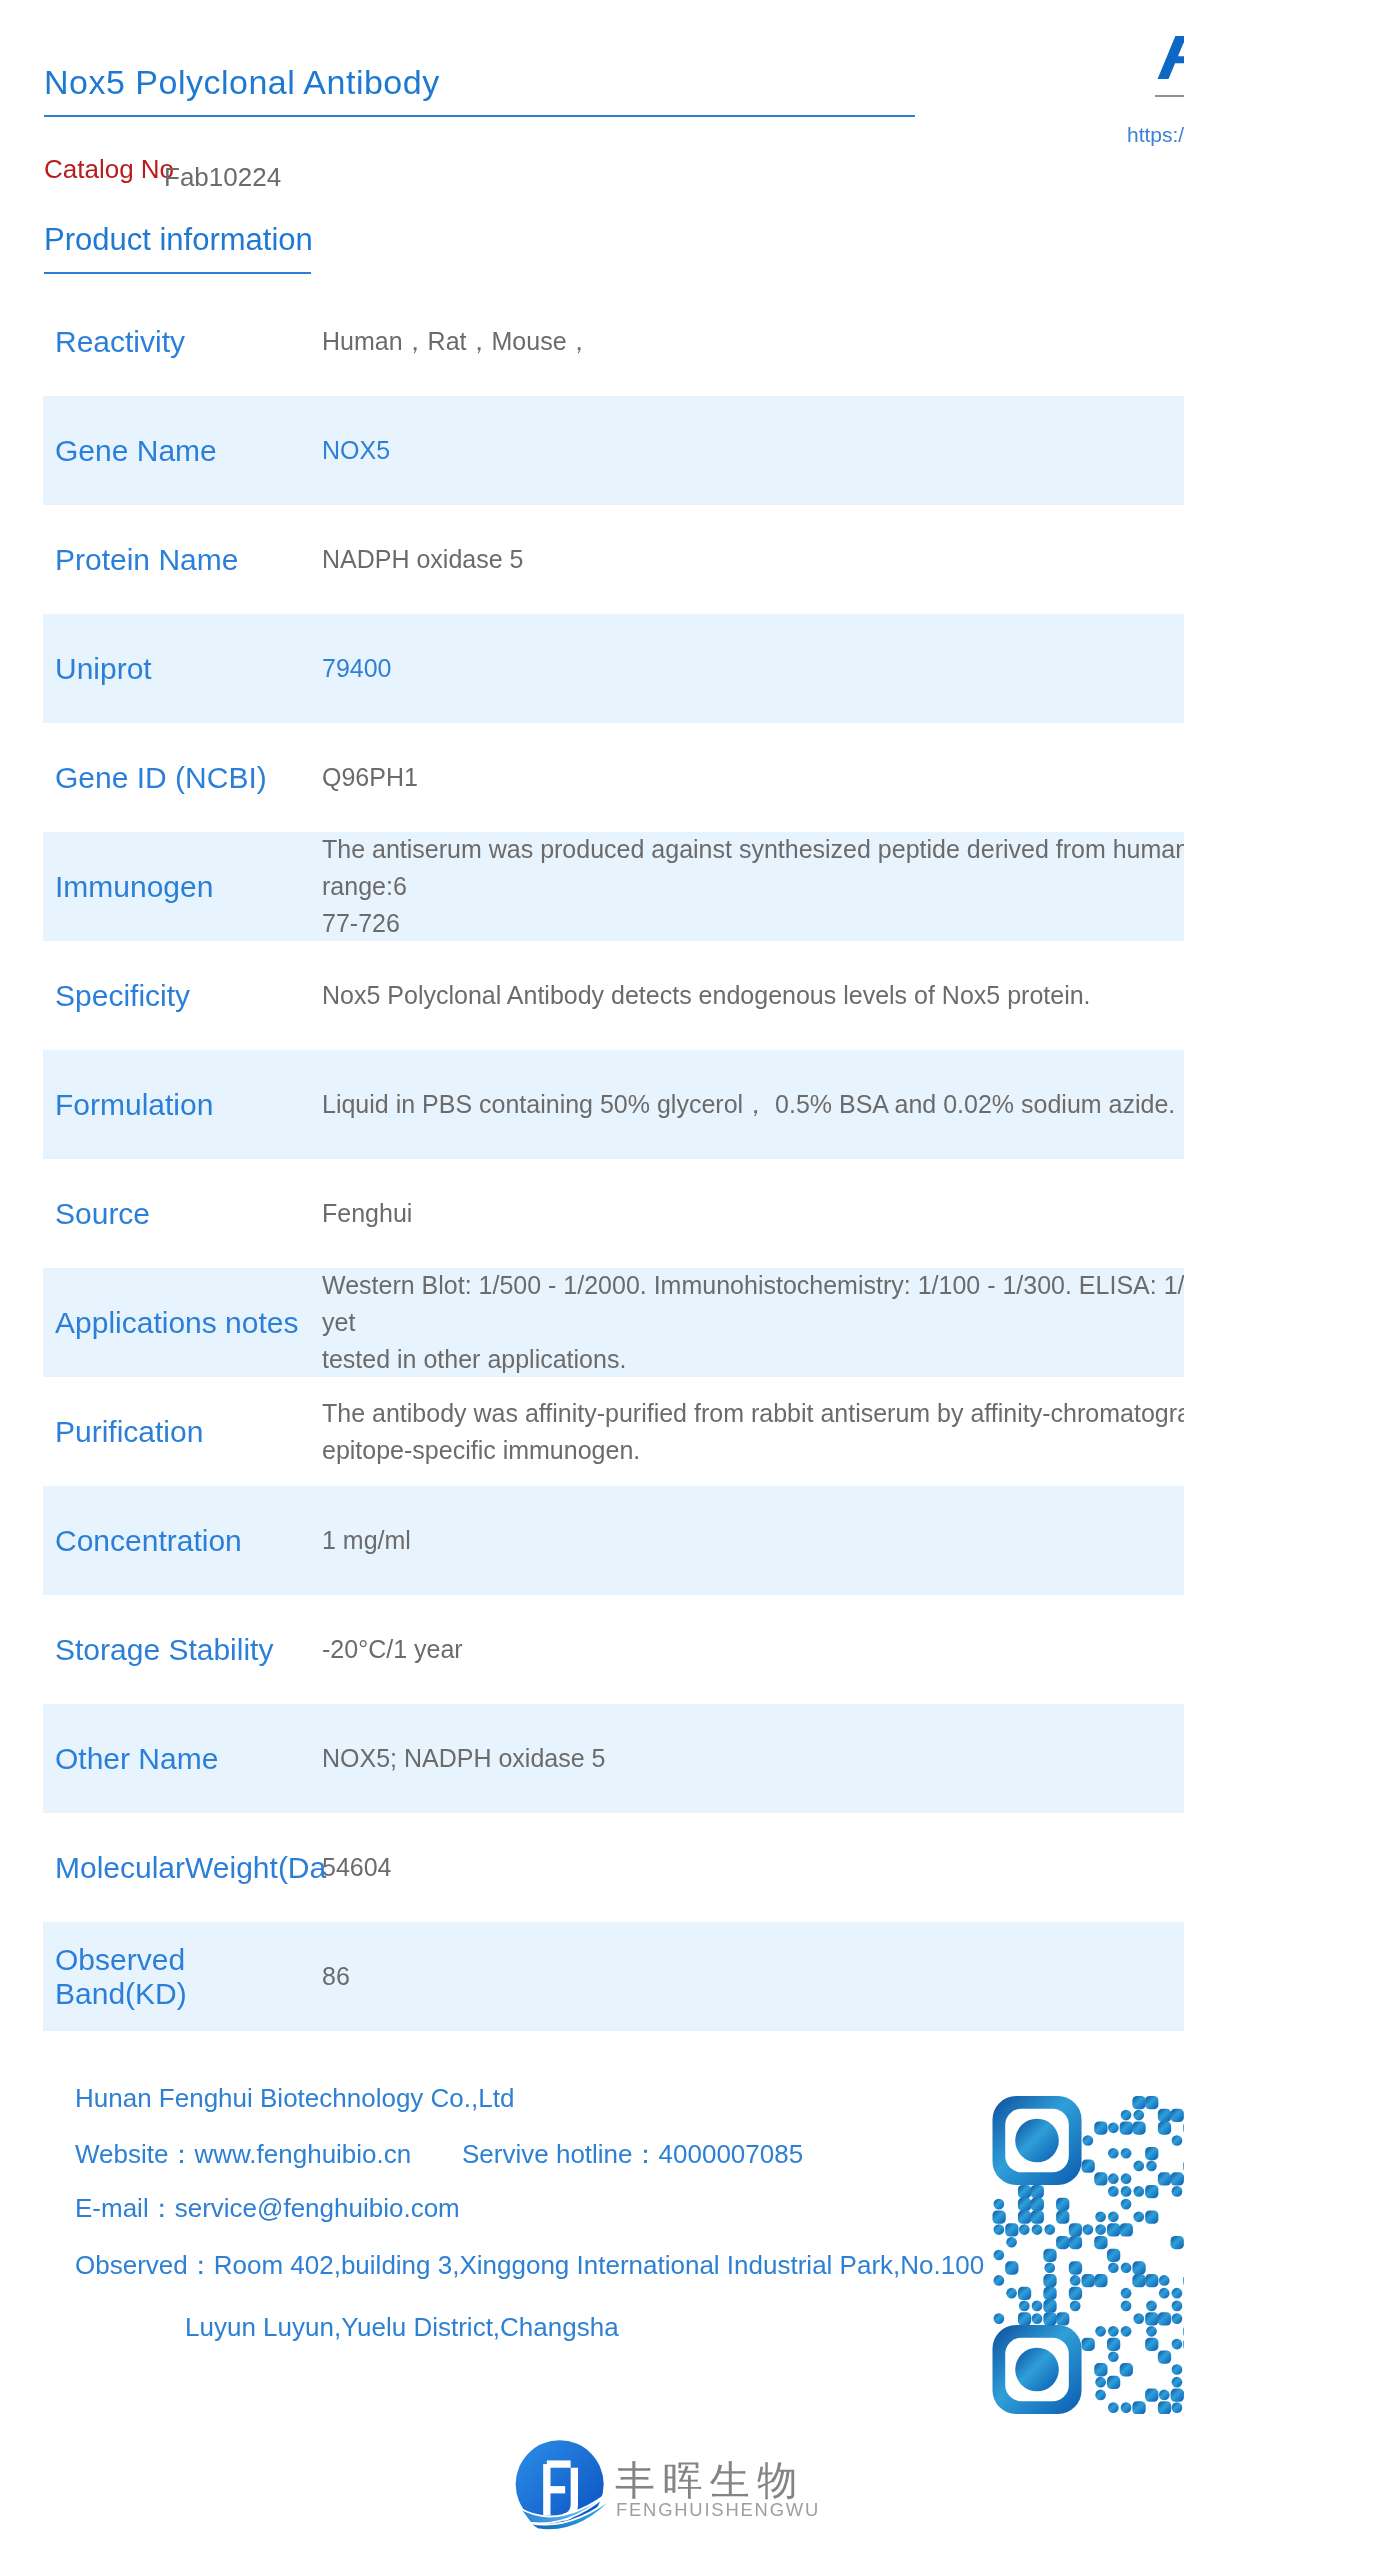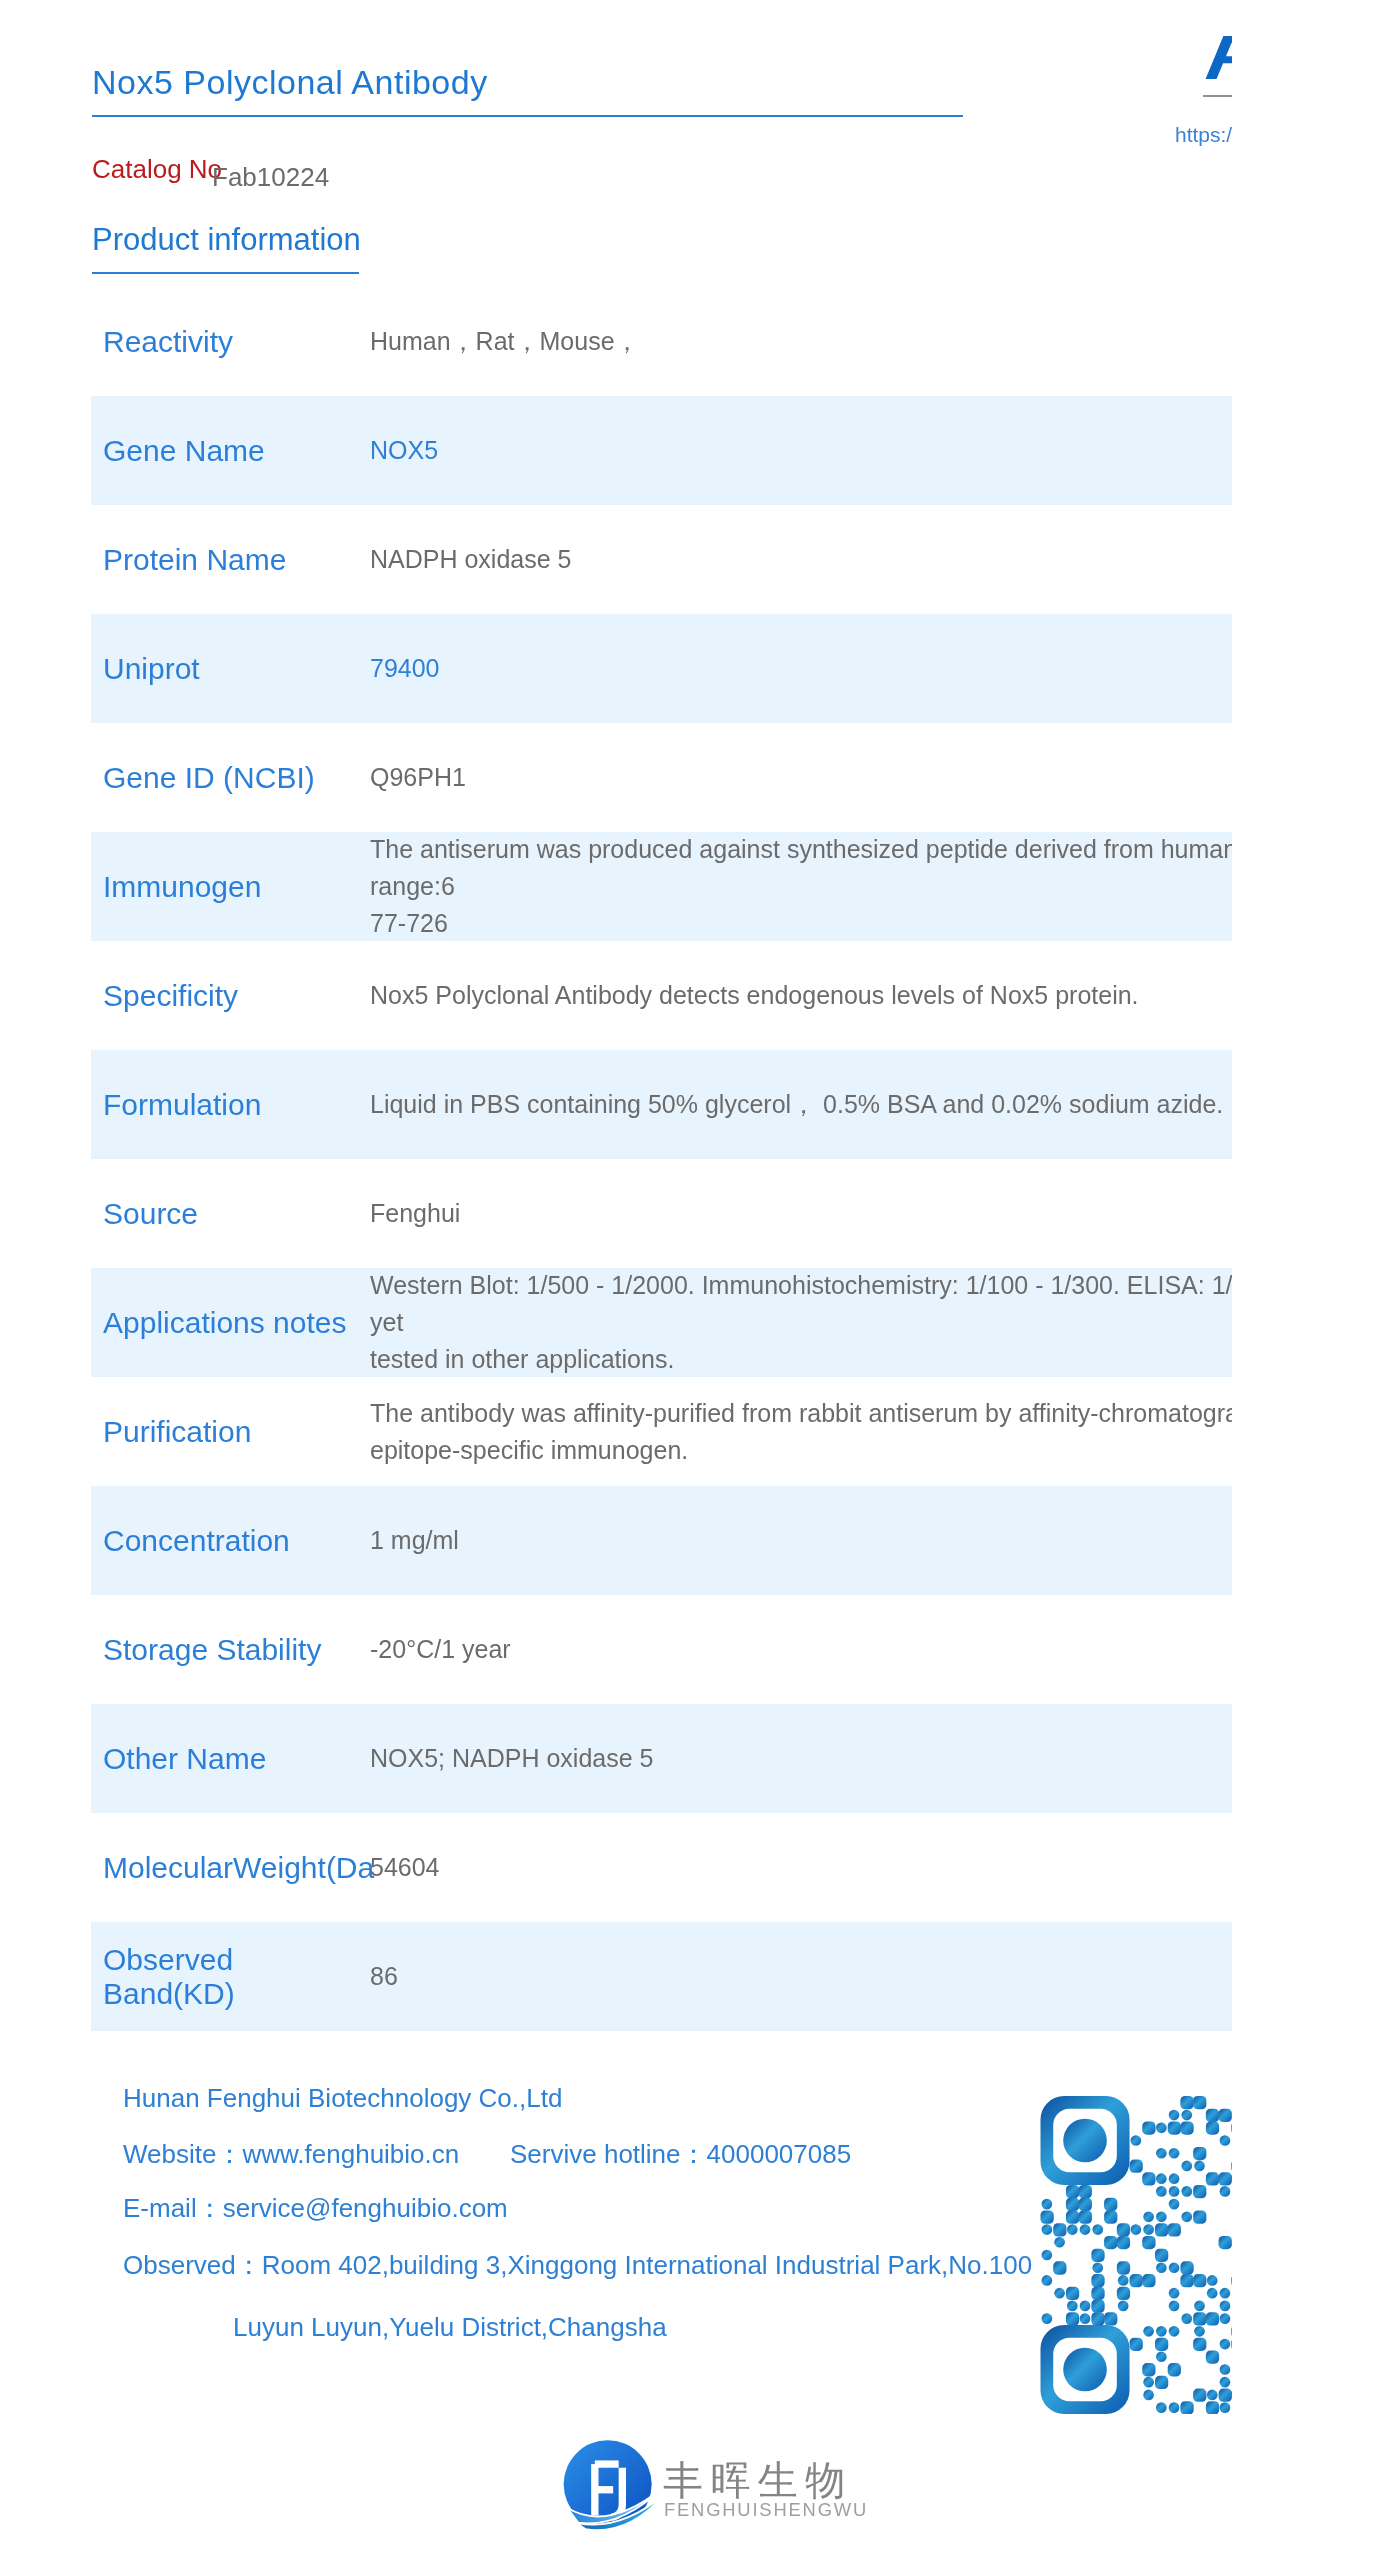--- a/index.html
+++ b/index.html
@@ -1,18 +1,18 @@
 <!DOCTYPE html>
 <html style="font-size:14.7px"><head>
 <meta charset="utf-8">
 <style>
   html,body{margin:0;padding:0;background:#fff;}
   .page{
     position:relative;width:1184px;height:2576px;background:#ffffff;
-    font-family:"Liberation Sans",sans-serif;overflow:hidden;margin-left:48px;
+    font-family:"Liberation Sans",sans-serif;overflow:hidden;
   }
   .abs{position:absolute;}
   
   .title{left:44px;top:63px;font-size:34px;color:#1e79d2;font-weight:500;letter-spacing:0.5px;}
   .title-rule{left:44px;top:115px;width:871px;height:1.8px;background:#2a7fd4;}
   .fab-wrap{left:1153px;top:24px;width:184px;height:70px;}
   .fab-rule{left:1155px;top:95px;width:180px;height:1.8px;background:#8f9296;}
   .fab-sub{left:1153px;top:98px;width:182px;text-align:center;font-size:23px;font-weight:bold;font-style:italic;color:#1461c9;letter-spacing:0.9px;}
   .fab-url{left:1127px;top:123px;width:230px;text-align:center;font-size:21px;color:#3b82d6;}
   .cat-lbl{left:44px;top:154px;font-size:26px;color:#b91c1c;}

